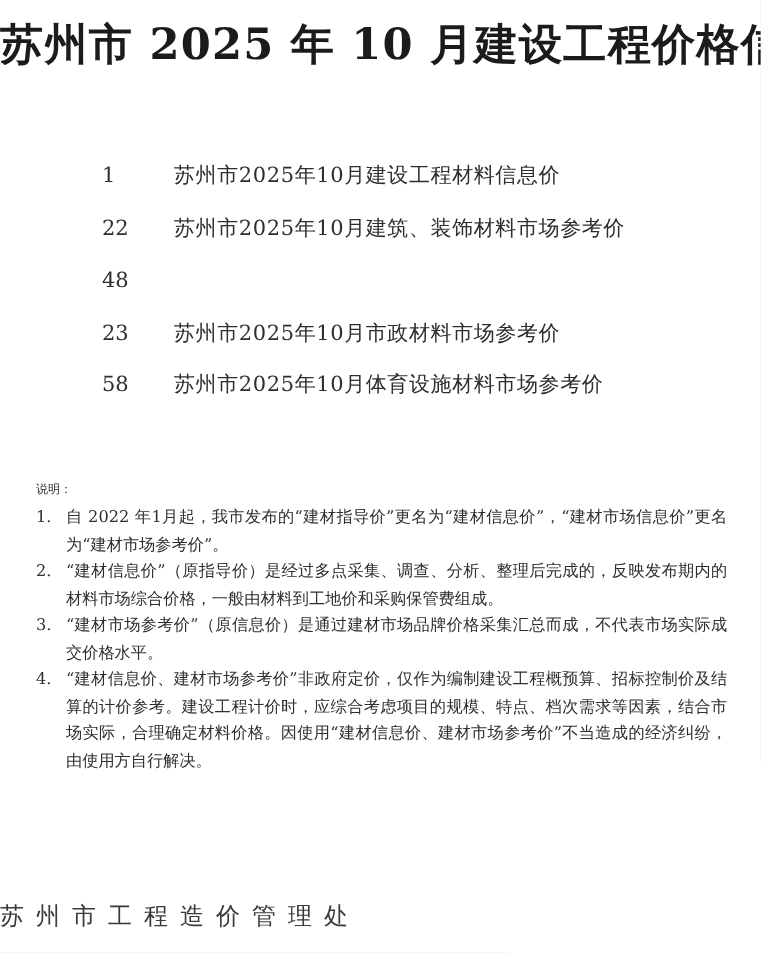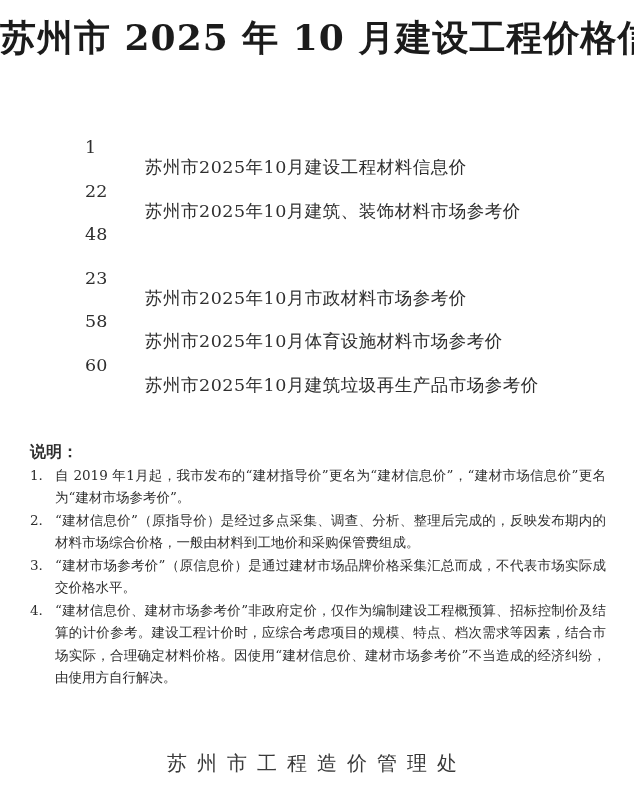--- a/index.html
+++ b/index.html
@@ -43,55 +43,54 @@
   }
   .toc-page {
     flex: none;
     width: 60px;
     font-variant-numeric: lining-nums;
   }
   .toc-label {
     flex: 1;
     letter-spacing: 0.5px;
     white-space: nowrap;
-    margin-top: 20px;
   }
   
   .notes {
     margin-top: 44px;
     padding-left: 30px;
     padding-right: 28px;
     font-size: 13.5px;
     line-height: 22.5px;
     color: #2e2e2e;
   }
   .notes-heading {
-    font-weight: bold;
-    font-size: 16px;
+    font-weight: normal;
+    font-size: 10px;
   }
   .note {
     display: flex;
     align-items: flex-start;
   }
   .note-num {
     flex: none;
     width: 25px;
   }
   .note-text {
     flex: 1;
     text-align: justify;
     text-justify: inter-ideograph;
   }
   
   .footer {
     position: absolute;
     left: 0;
     right: 0;
     top: 750px;
-    text-align: center;
+    text-align: left;
     font-size: 20px;
     letter-spacing: 10px;
     color: #3a3a3a;
     white-space: nowrap;
   }
 </style>
 </head>
 <body>
 
 <div class="page">
@@ -111,31 +110,27 @@
       <span class="toc-page">48</span>
     </div>
     <div class="toc-row">
       <span class="toc-page">23</span>
       <span class="toc-label">苏州市2025年10月市政材料市场参考价</span>
     </div>
     <div class="toc-row">
       <span class="toc-page">58</span>
       <span class="toc-label">苏州市2025年10月体育设施材料市场参考价</span>
     </div>
-    <div class="toc-row">
-      <span class="toc-page">60</span>
-      <span class="toc-label">苏州市2025年10月建筑垃圾再生产品市场参考价</span>
-    </div>
   </div>
 
   <div class="notes">
     <div class="notes-heading">说明：</div>
     <div class="note">
       <span class="note-num">1.</span>
-      <span class="note-text">自 2019 年1月起，我市发布的“建材指导价”更名为“建材信息价”，“建材市场信息价”更名为“建材市场参考价”。</span>
+      <span class="note-text">自 2022 年1月起，我市发布的“建材指导价”更名为“建材信息价”，“建材市场信息价”更名为“建材市场参考价”。</span>
     </div>
     <div class="note">
       <span class="note-num">2.</span>
       <span class="note-text">“建材信息价”（原指导价）是经过多点采集、调查、分析、整理后完成的，反映发布期内的材料市场综合价格，一般由材料到工地价和采购保管费组成。</span>
     </div>
     <div class="note">
       <span class="note-num">3.</span>
       <span class="note-text">“建材市场参考价”（原信息价）是通过建材市场品牌价格采集汇总而成，不代表市场实际成交价格水平。</span>
     </div>
     <div class="note">

